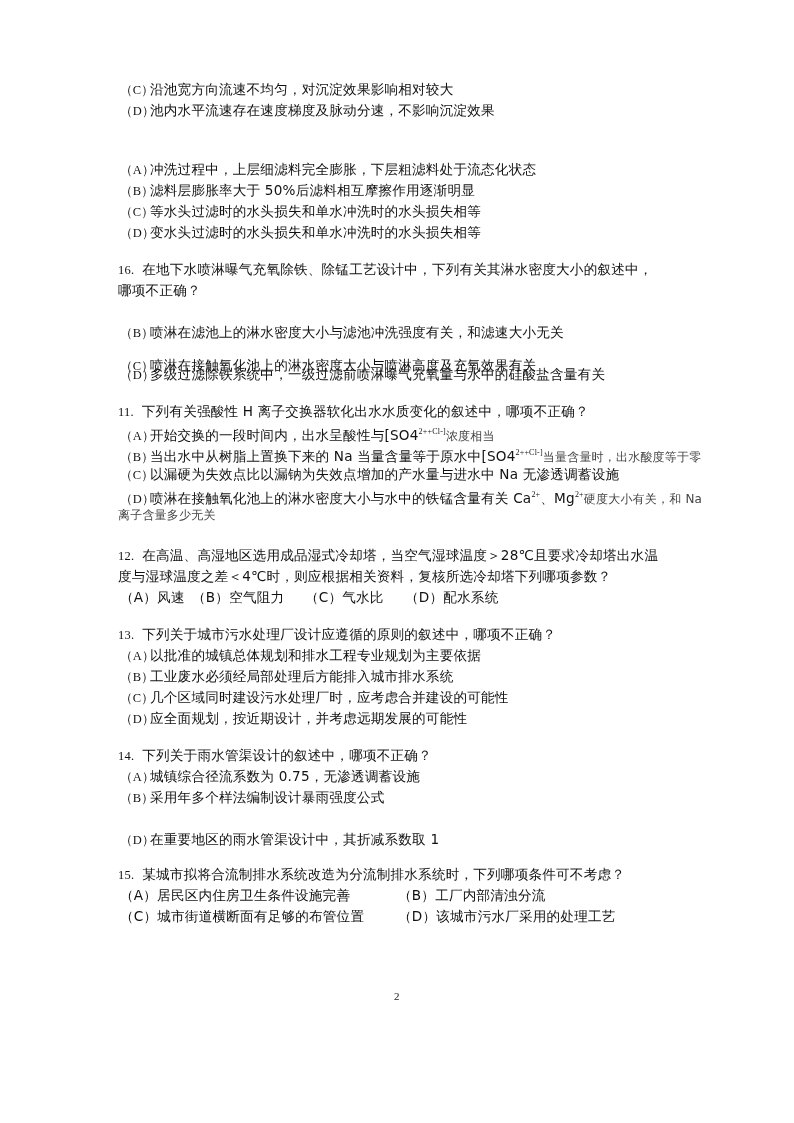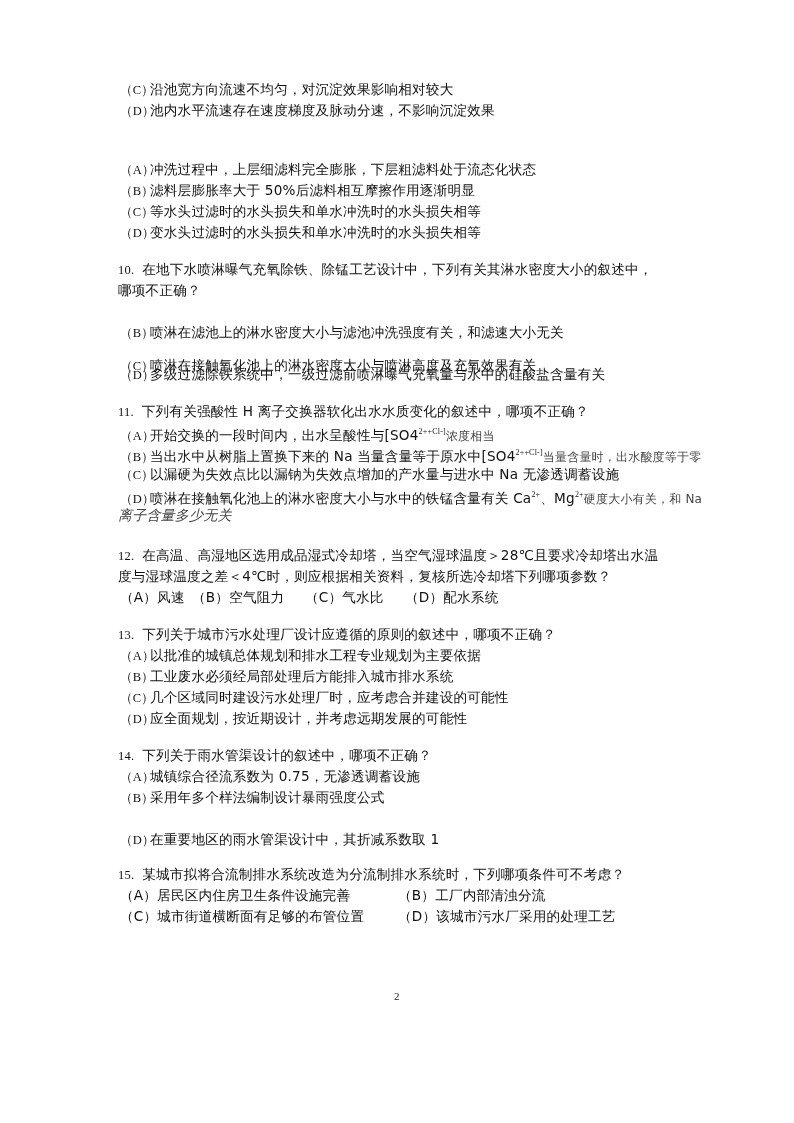--- a/index.html
+++ b/index.html
@@ -34,21 +34,21 @@
     <span class="opt-label">（B）</span><span>滤料层膨胀率大于 50%后滤料相互摩擦作用逐渐明显</span>
   </div>
   <div class="line" style="top:202px">
     <span class="opt-label">（C）</span><span>等水头过滤时的水头损失和单水冲洗时的水头损失相等</span>
   </div>
   <div class="line" style="top:223px">
     <span class="opt-label">（D）</span><span>变水头过滤时的水头损失和单水冲洗时的水头损失相等</span>
   </div>
 
   <div class="line stem" style="top:260px">
-    <span class="num">10.</span><span>在地下水喷淋曝气充氧除铁、除锰工艺设计中，下列有关其淋水密度大小的叙述中，</span>
+    <span class="num">16.</span><span>在地下水喷淋曝气充氧除铁、除锰工艺设计中，下列有关其淋水密度大小的叙述中，</span>
   </div>
   <div class="line stem" style="top:281px">
     <span>哪项不正确？</span>
   </div>
   <div class="line" style="top:323px">
     <span class="opt-label">（B）</span><span>喷淋在滤池上的淋水密度大小与滤池冲洗强度有关，和滤速大小无关</span>
   </div>
   <div class="line" style="top:356px">
     <span class="opt-label">（C）</span><span>喷淋在接触氧化池上的淋水密度大小与喷淋高度及充氧效果有关</span>
   </div>
@@ -64,21 +64,21 @@
   </div>
   <div class="line" style="top:444px">
     <span class="opt-label">（B）</span><span>当出水中从树脂上置换下来的 Na 当量含量等于原水中[SO4</span><span class="sup">2++Cl-]</span><span class="tiny">当量含量时，出水酸度等于零</span>
   </div>
   <div class="line" style="top:465px">
     <span class="opt-label">（C）</span><span>以漏硬为失效点比以漏钠为失效点增加的产水量与进水中 Na 无渗透调蓄设施</span>
   </div>
   <div class="line" style="top:486px">
     <span class="opt-label">（D）</span><span>喷淋在接触氧化池上的淋水密度大小与水中的铁锰含量有关 Ca</span><span class="sup">2+</span><span>、Mg</span><span class="sup">2+</span><span class="tiny">硬度大小有关，和 Na</span>
   </div>
-  <div class="line tiny" style="top:506px; left:118px; font-size:14px;font-style:italic;">离子含量多少无关</div>
+  <div class="line tiny" style="top:506px; left:118px; font-size:12px;">离子含量多少无关</div>
 
   <div class="line stem" style="top:546px">
     <span class="num">12.</span><span>在高温、高湿地区选用成品湿式冷却塔，当空气湿球温度＞28℃且要求冷却塔出水温</span>
   </div>
   <div class="line stem" style="top:567px">
     <span>度与湿球温度之差＜4℃时，则应根据相关资料，复核所选冷却塔下列哪项参数？</span>
   </div>
   <div class="line" style="top:588px">
     <span class="inline-opt" style="width:72px"><span>（A）</span><span>风速</span></span><span class="inline-opt" style="width:113px"><span>（B）</span><span>空气阻力</span></span><span class="inline-opt" style="width:100px"><span>（C）</span><span>气水比</span></span><span class="inline-opt"><span>（D）</span><span>配水系统</span></span>
   </div>

